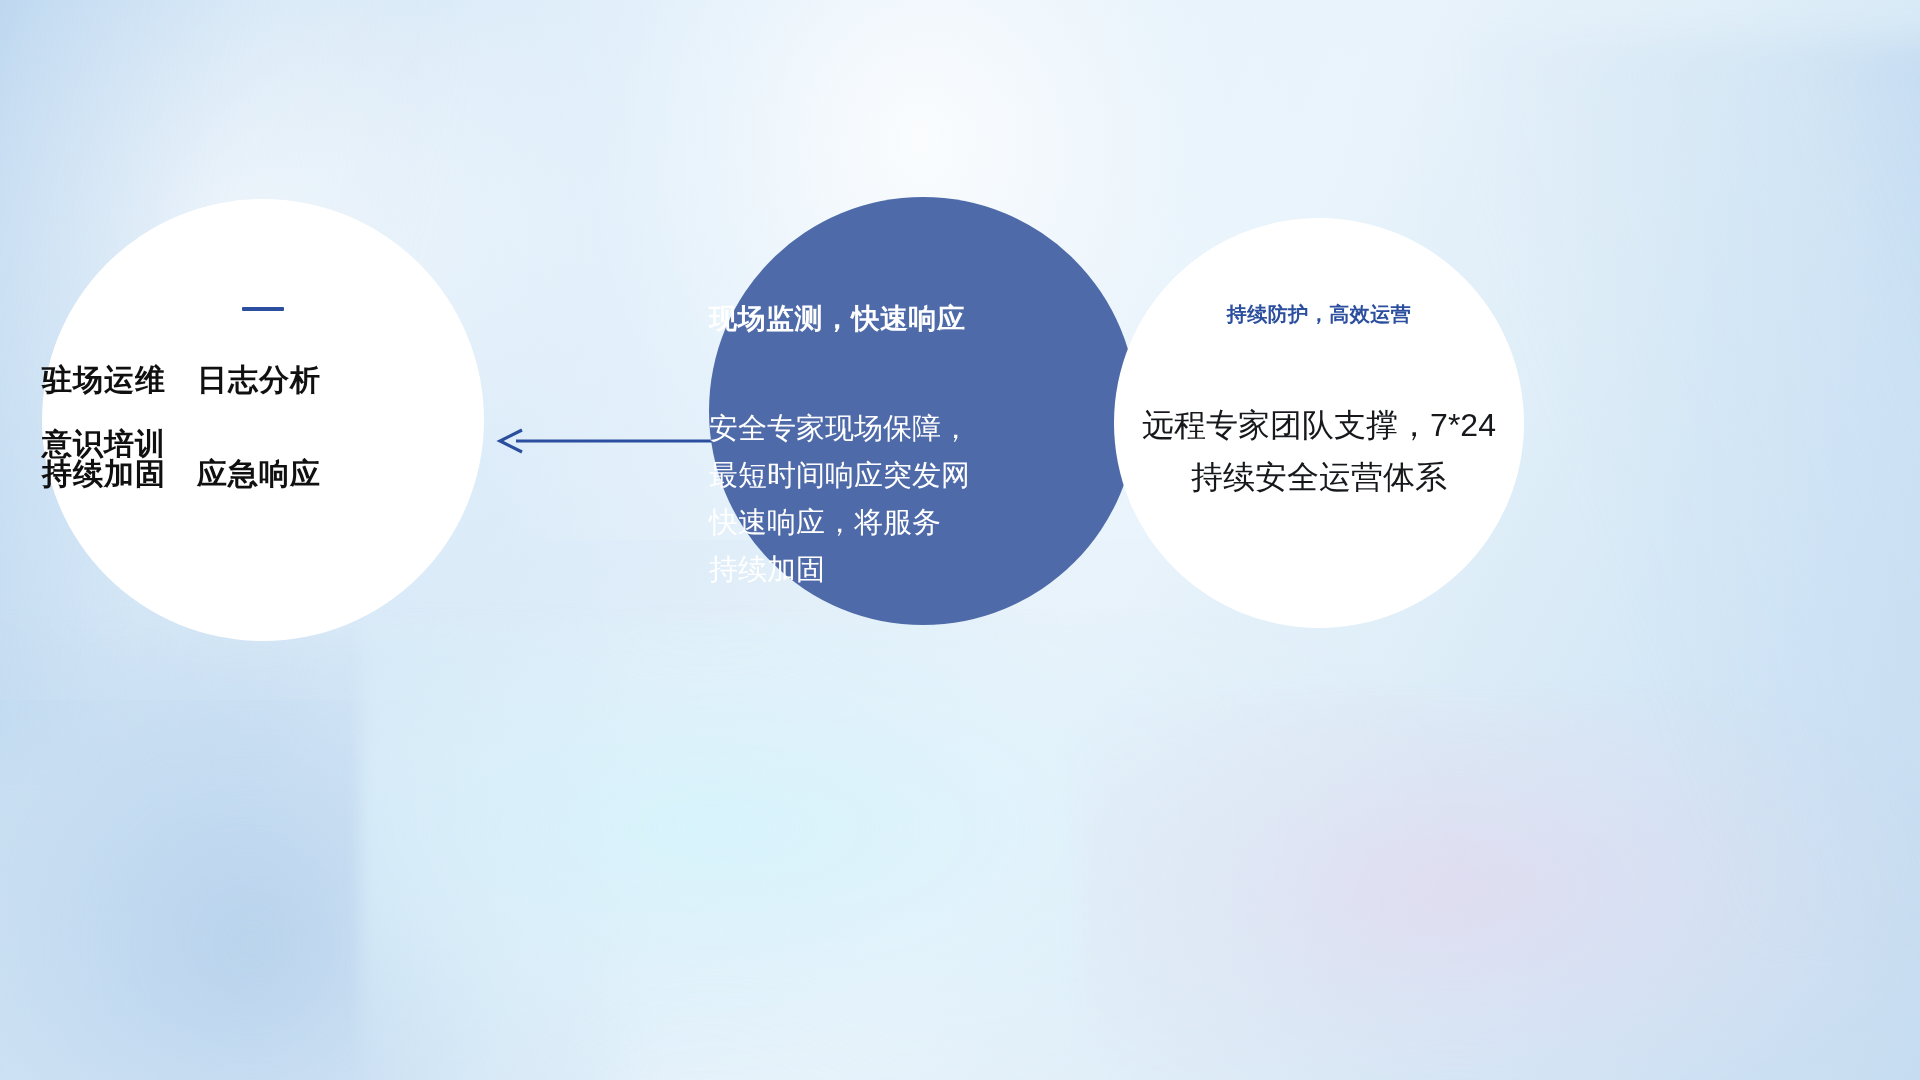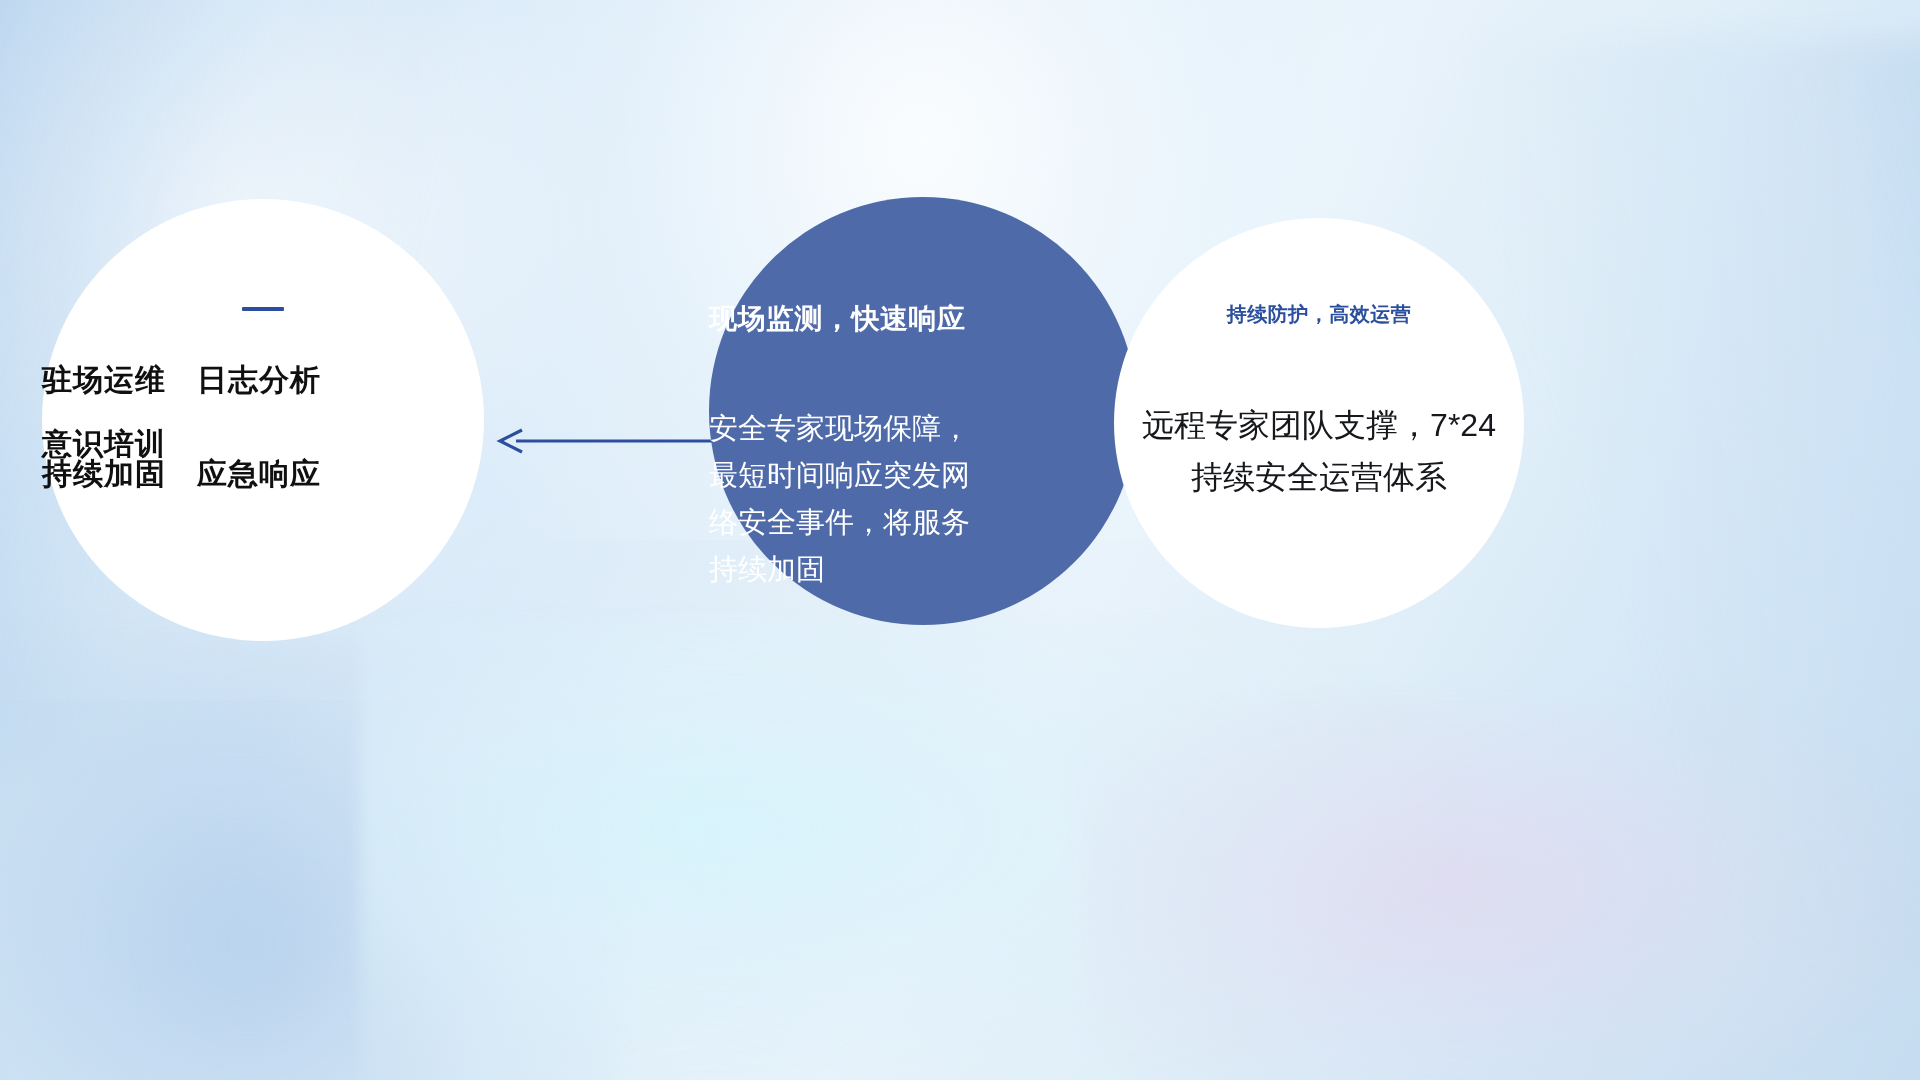--- a/index.html
+++ b/index.html
@@ -253,21 +253,21 @@
       <div class="left-line">持续加固　应急响应</div>
     </div>
   </div>
 
   <div class="circle circle-mid">
     <div class="mid-inner">
       <div class="mid-head">现场监测，快速响应</div>
       <div class="mid-body">
         <div>安全专家现场保障，</div>
         <div>最短时间响应突发网</div>
-        <div>络安全事件，将服务</div>
+        <div>快速响应，将服务</div>
         <div>持续加固</div>
       </div>
     </div>
   </div>
 
   <div class="circle circle-right">
     <div class="right-inner">
       <div class="right-head">持续防护，高效运营</div>
       <div class="right-body">
         <div>远程专家团队支撑，7*24</div>

